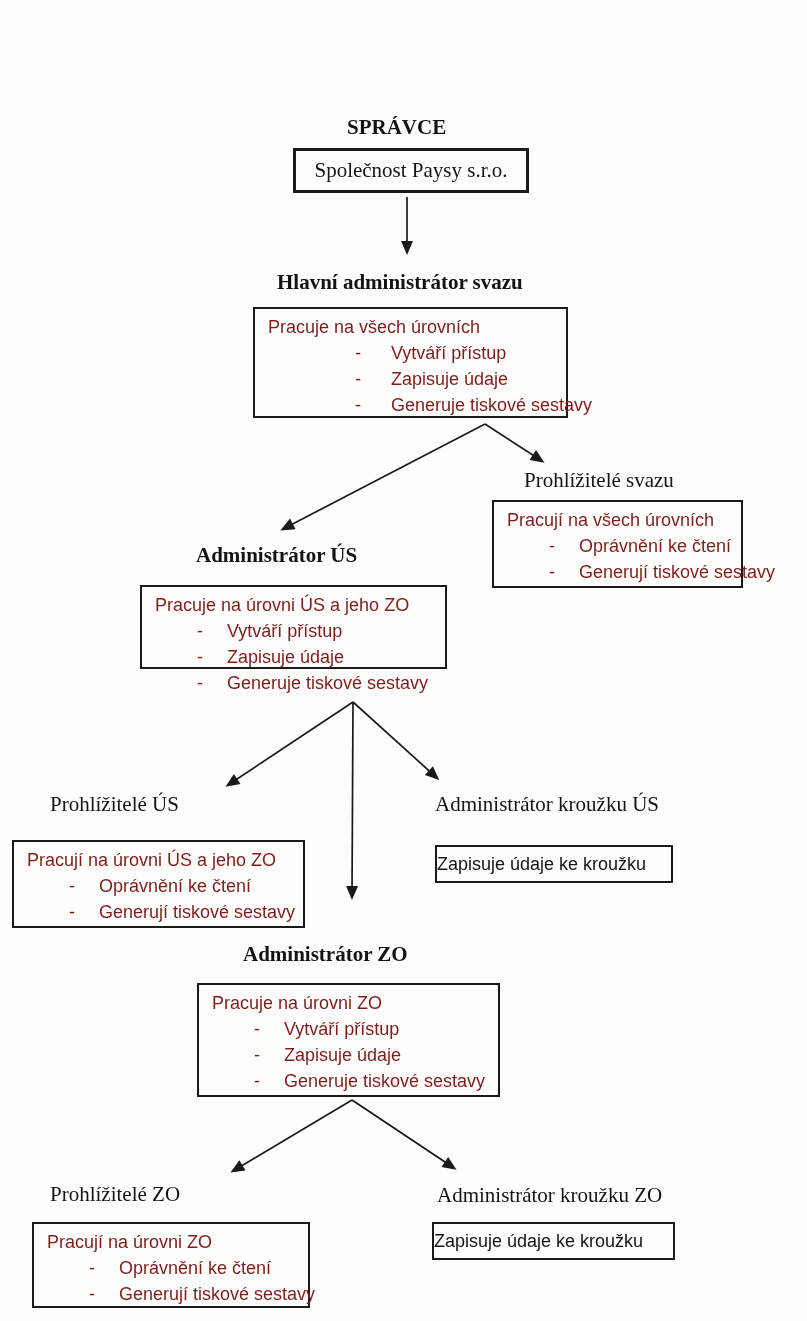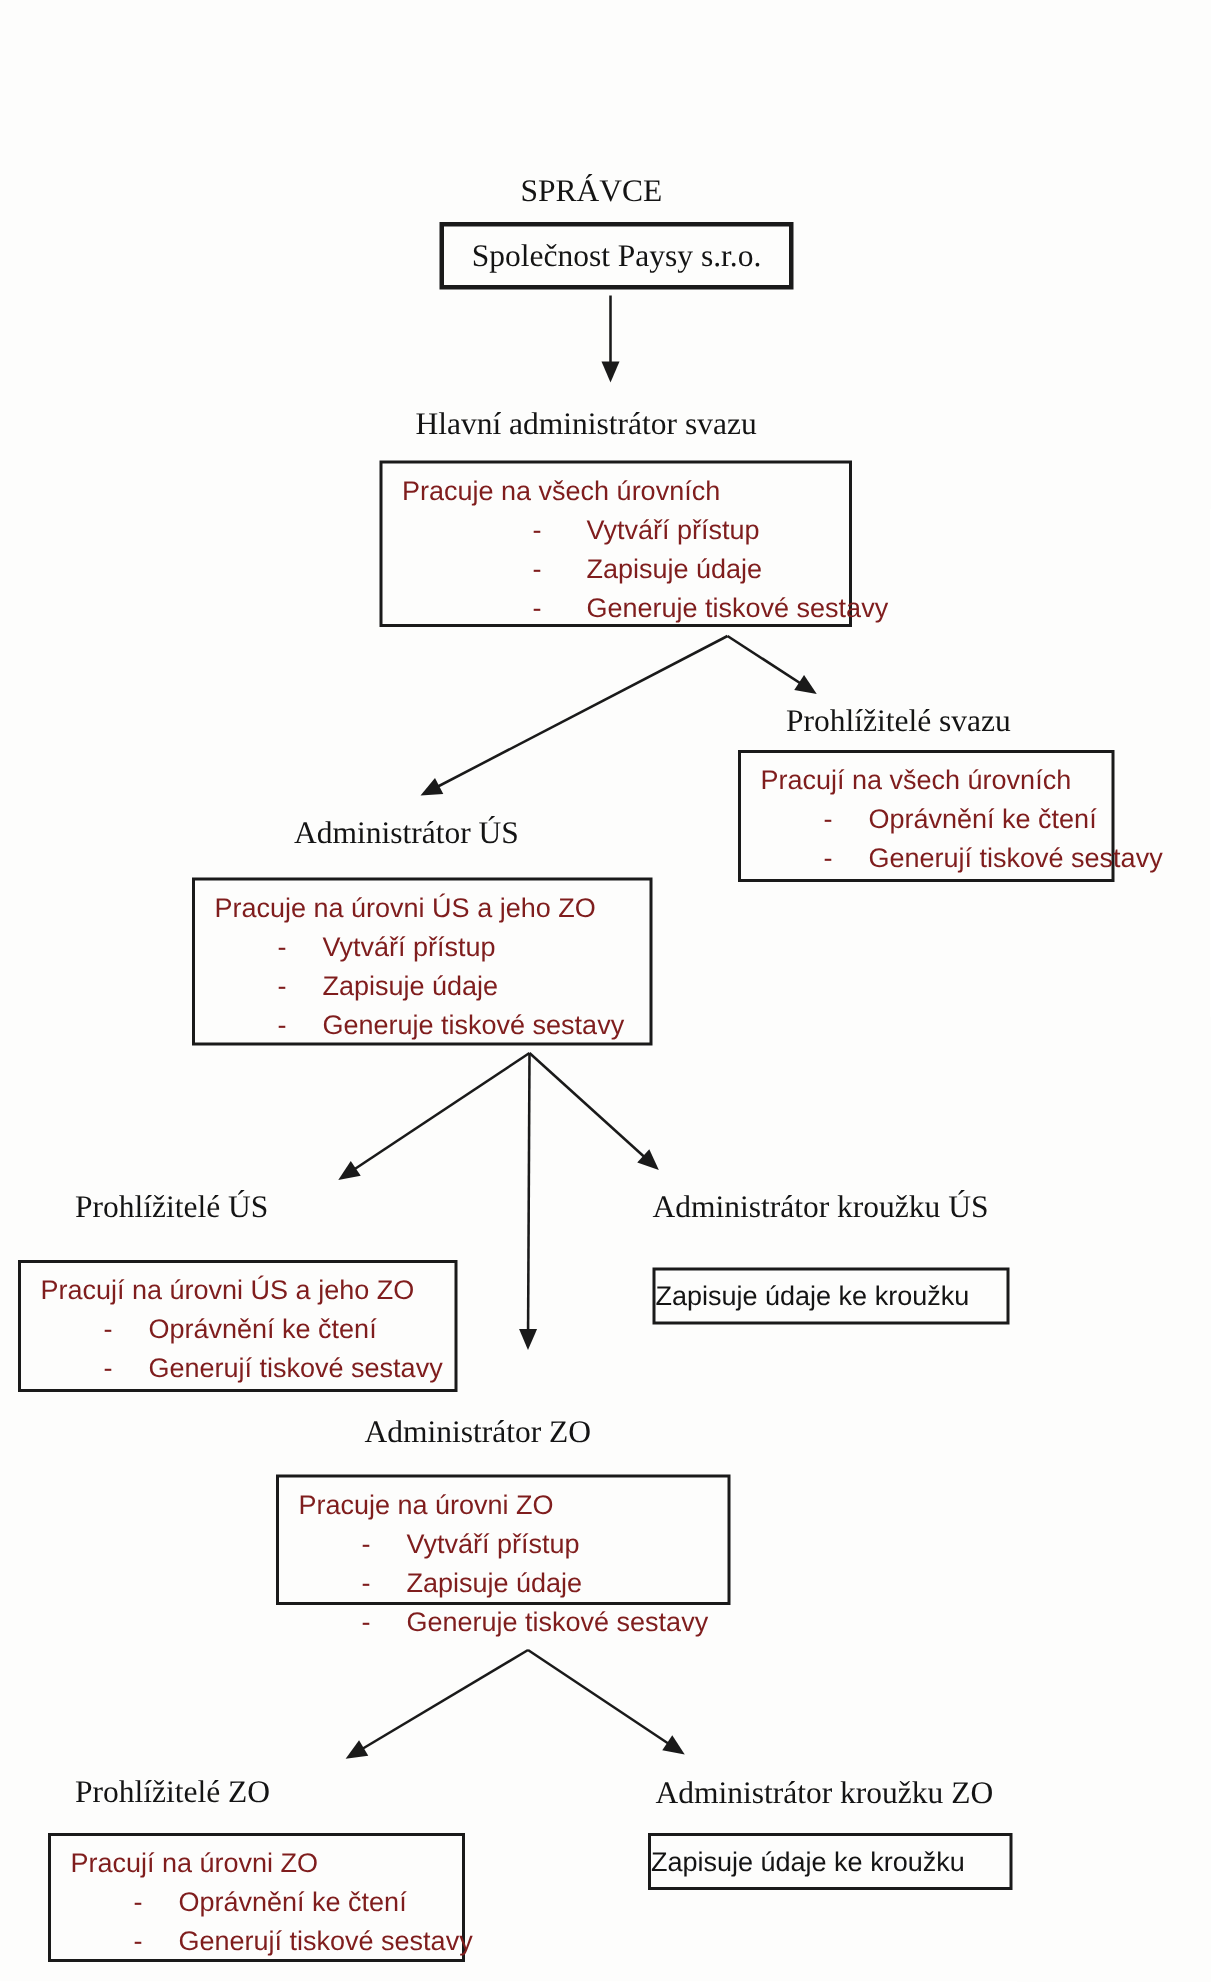--- a/index.html
+++ b/index.html
@@ -11,21 +11,21 @@
     color:#141414;
     overflow:hidden;
   }
   
   .title-wrap{position:absolute;left:0;top:4px;width:807px;text-align:center;}
   .title-line1{font-size:27px;font-weight:bold;letter-spacing:.5px;}
   .title-line2{display:inline-block;font-size:27px;font-weight:bold;letter-spacing:.3px;
                border-bottom:3px solid #141414;padding:0 4px 1px 4px;margin-top:1px;}
   
   .hdg{position:absolute;white-space:nowrap;font-size:21px;}
-  .hdg.bold{font-weight:normal;}
+  .hdg.bold{font-weight:bold;}
   
   .box{position:absolute;border:2px solid #1a1a1a;background:transparent;box-sizing:border-box;}
   .box.thick{border-width:3px;}
   .content{font-family:"Liberation Sans", sans-serif;font-size:18px;line-height:26px;
            padding-top:5px;color:#7f1d1d;}
   .intro{padding-left:13px;white-space:nowrap;}
   .bullet{display:flex;white-space:nowrap;}
   .bullet .dash{text-align:left;flex:0 0 auto;}
   .indent-md .bullet{padding-left:55px;}
   .indent-md .bullet .dash{width:30px;}
@@ -73,21 +73,21 @@
       <span class="dash">-</span>
       <span>Oprávnění ke čtení</span>
     </div>
     <div class="bullet">
       <span class="dash">-</span>
       <span>Generují tiskové sestavy</span>
     </div>
   </div>
 
   <div class="hdg bold" style="left:196px;top:543px;">Administrátor ÚS</div>
-  <div class="box content indent-md" style="left:128px;top:585px;width:307px;height:112px;">
+  <div class="box content indent-md" style="left:140px;top:585px;width:307px;height:84px;">
     <div class="intro">Pracuje na úrovni ÚS a jeho ZO</div>
     <div class="bullet">
       <span class="dash">-</span>
       <span>Vytváří přístup</span>
     </div>
     <div class="bullet">
       <span class="dash">-</span>
       <span>Zapisuje údaje</span>
     </div>
     <div class="bullet">
@@ -108,21 +108,21 @@
       <span>Generují tiskové sestavy</span>
     </div>
   </div>
 
   <div class="hdg" style="left:435px;top:792px;">Administrátor kroužku ÚS</div>
   <div class="box centerbox" style="left:435px;top:845px;width:238px;height:38px;">
     <span>Zapisuje údaje ke kroužku</span>
   </div>
 
   <div class="hdg bold" style="left:243px;top:942px;">Administrátor ZO</div>
-  <div class="box content indent-md" style="left:184px;top:983px;width:303px;height:87px;">
+  <div class="box content indent-md" style="left:197px;top:983px;width:303px;height:114px;">
     <div class="intro">Pracuje na úrovni ZO</div>
     <div class="bullet">
       <span class="dash">-</span>
       <span>Vytváří přístup</span>
     </div>
     <div class="bullet">
       <span class="dash">-</span>
       <span>Zapisuje údaje</span>
     </div>
     <div class="bullet">

